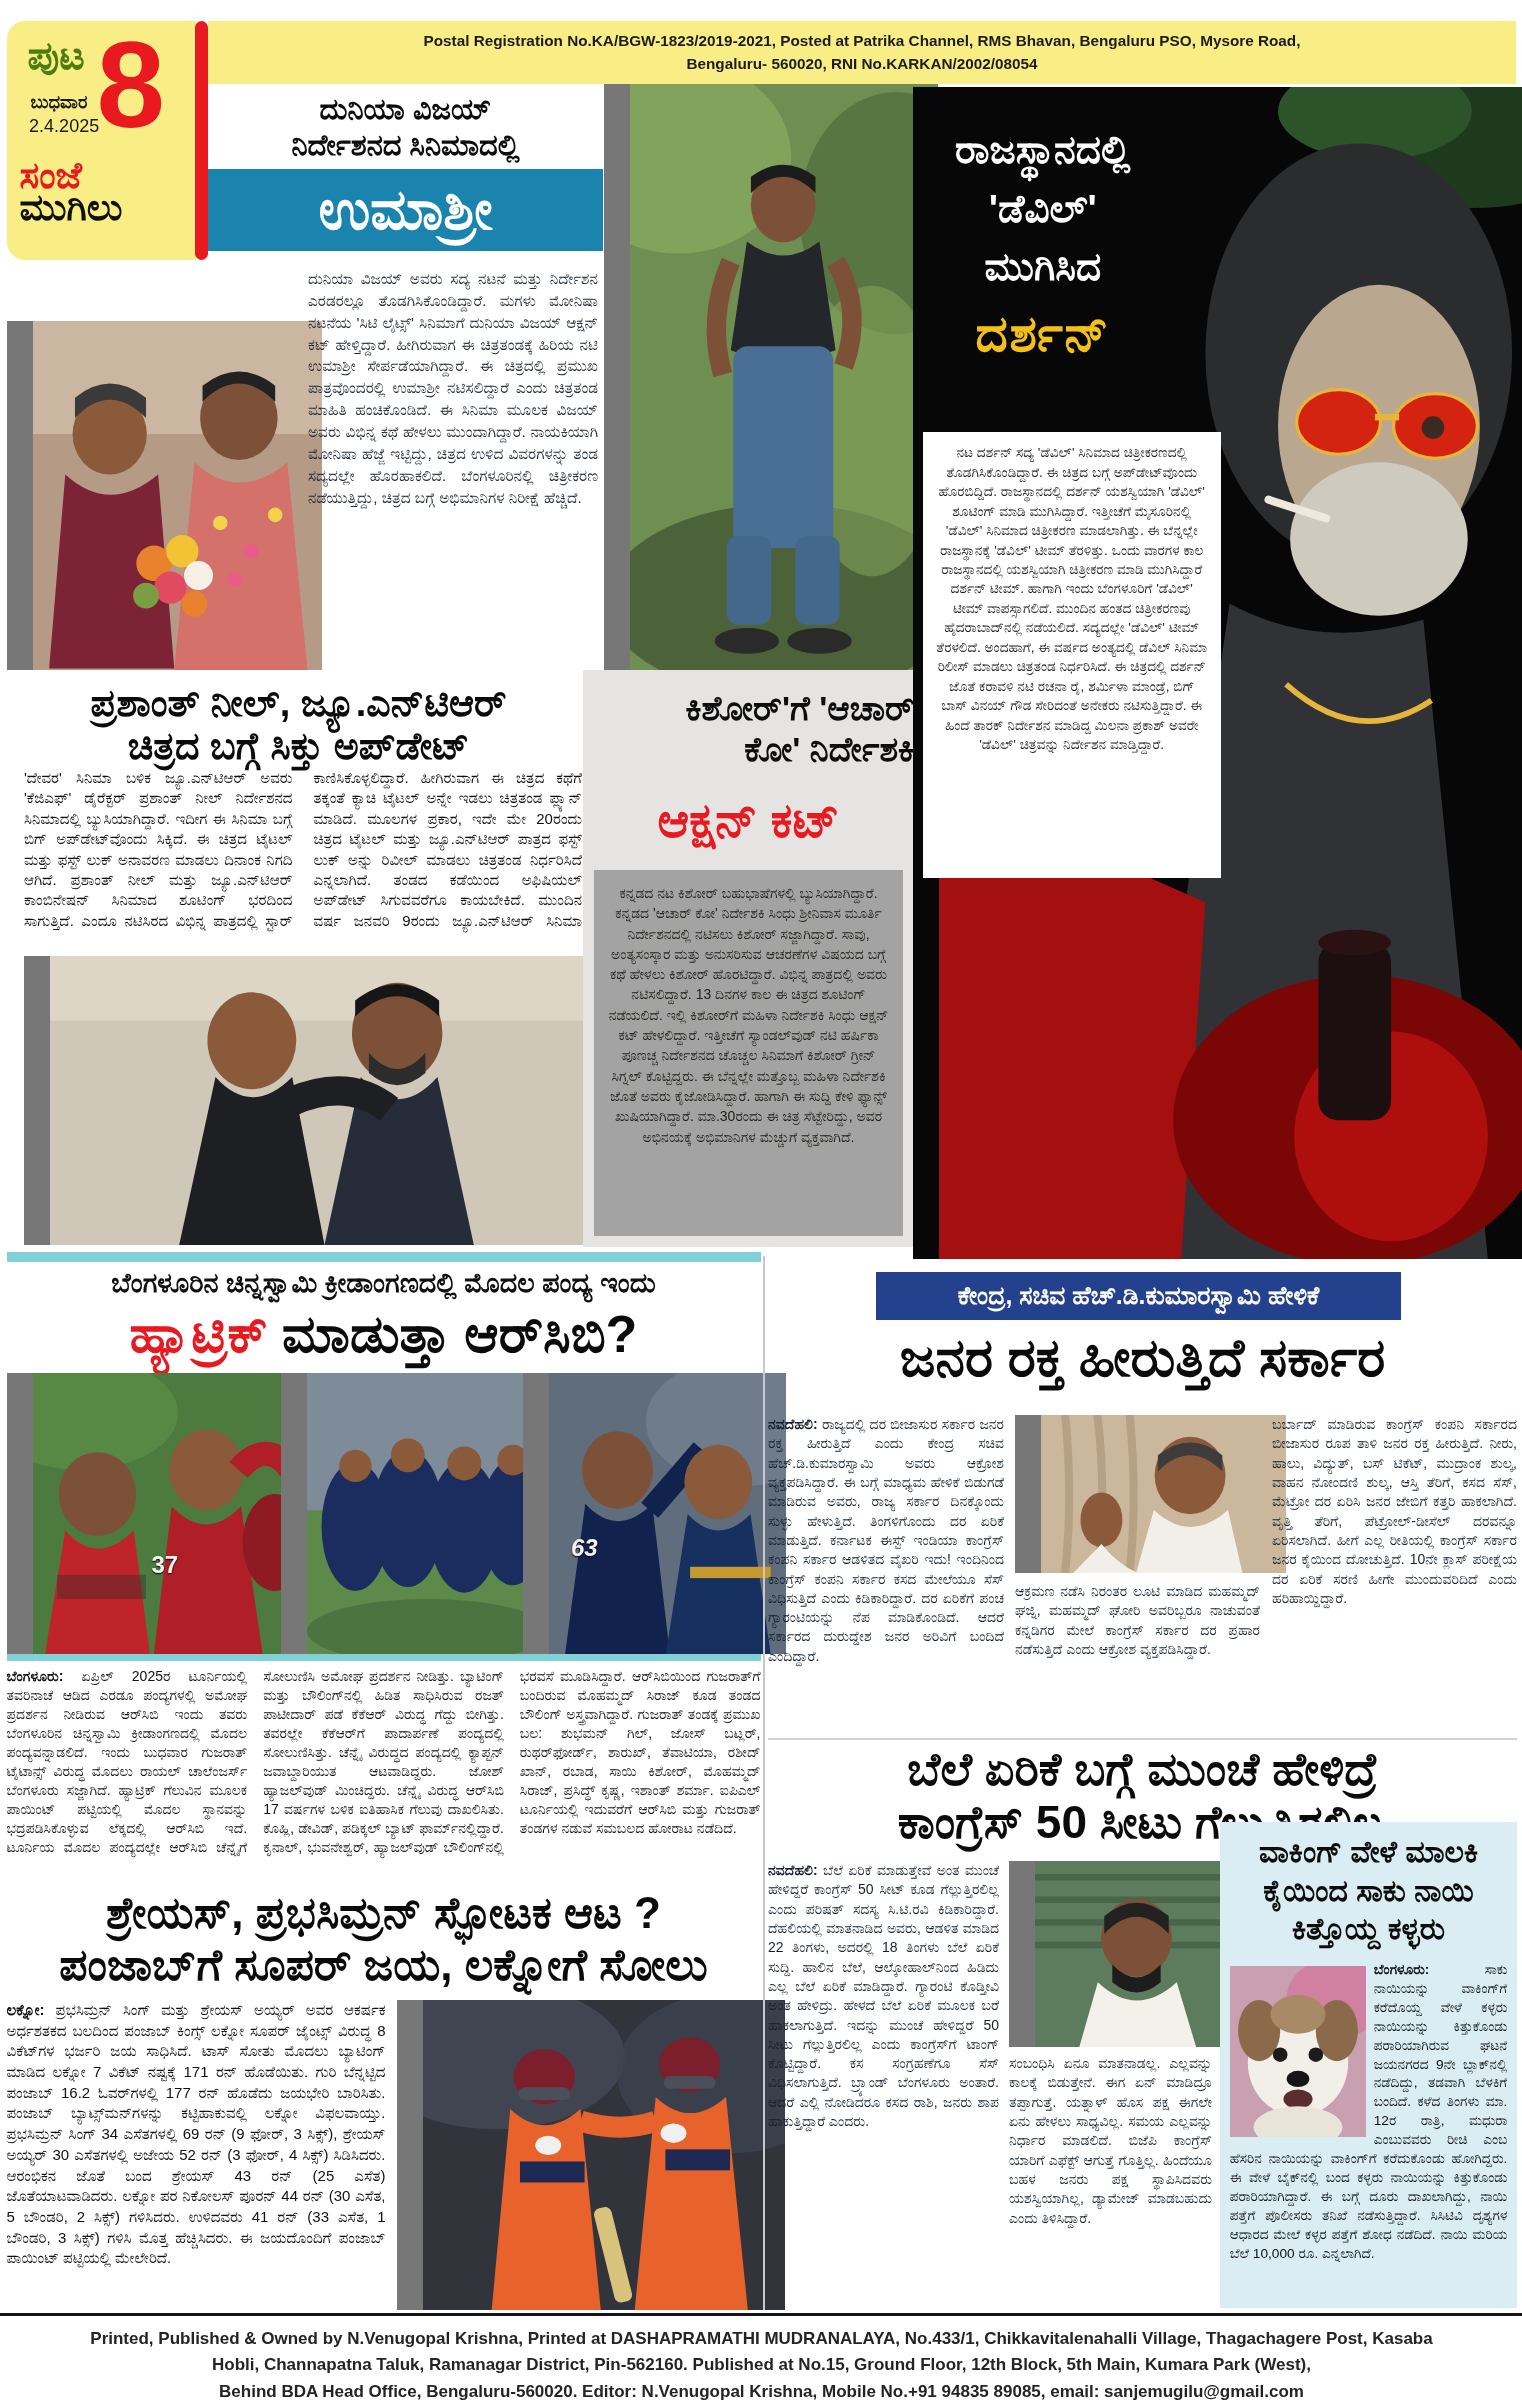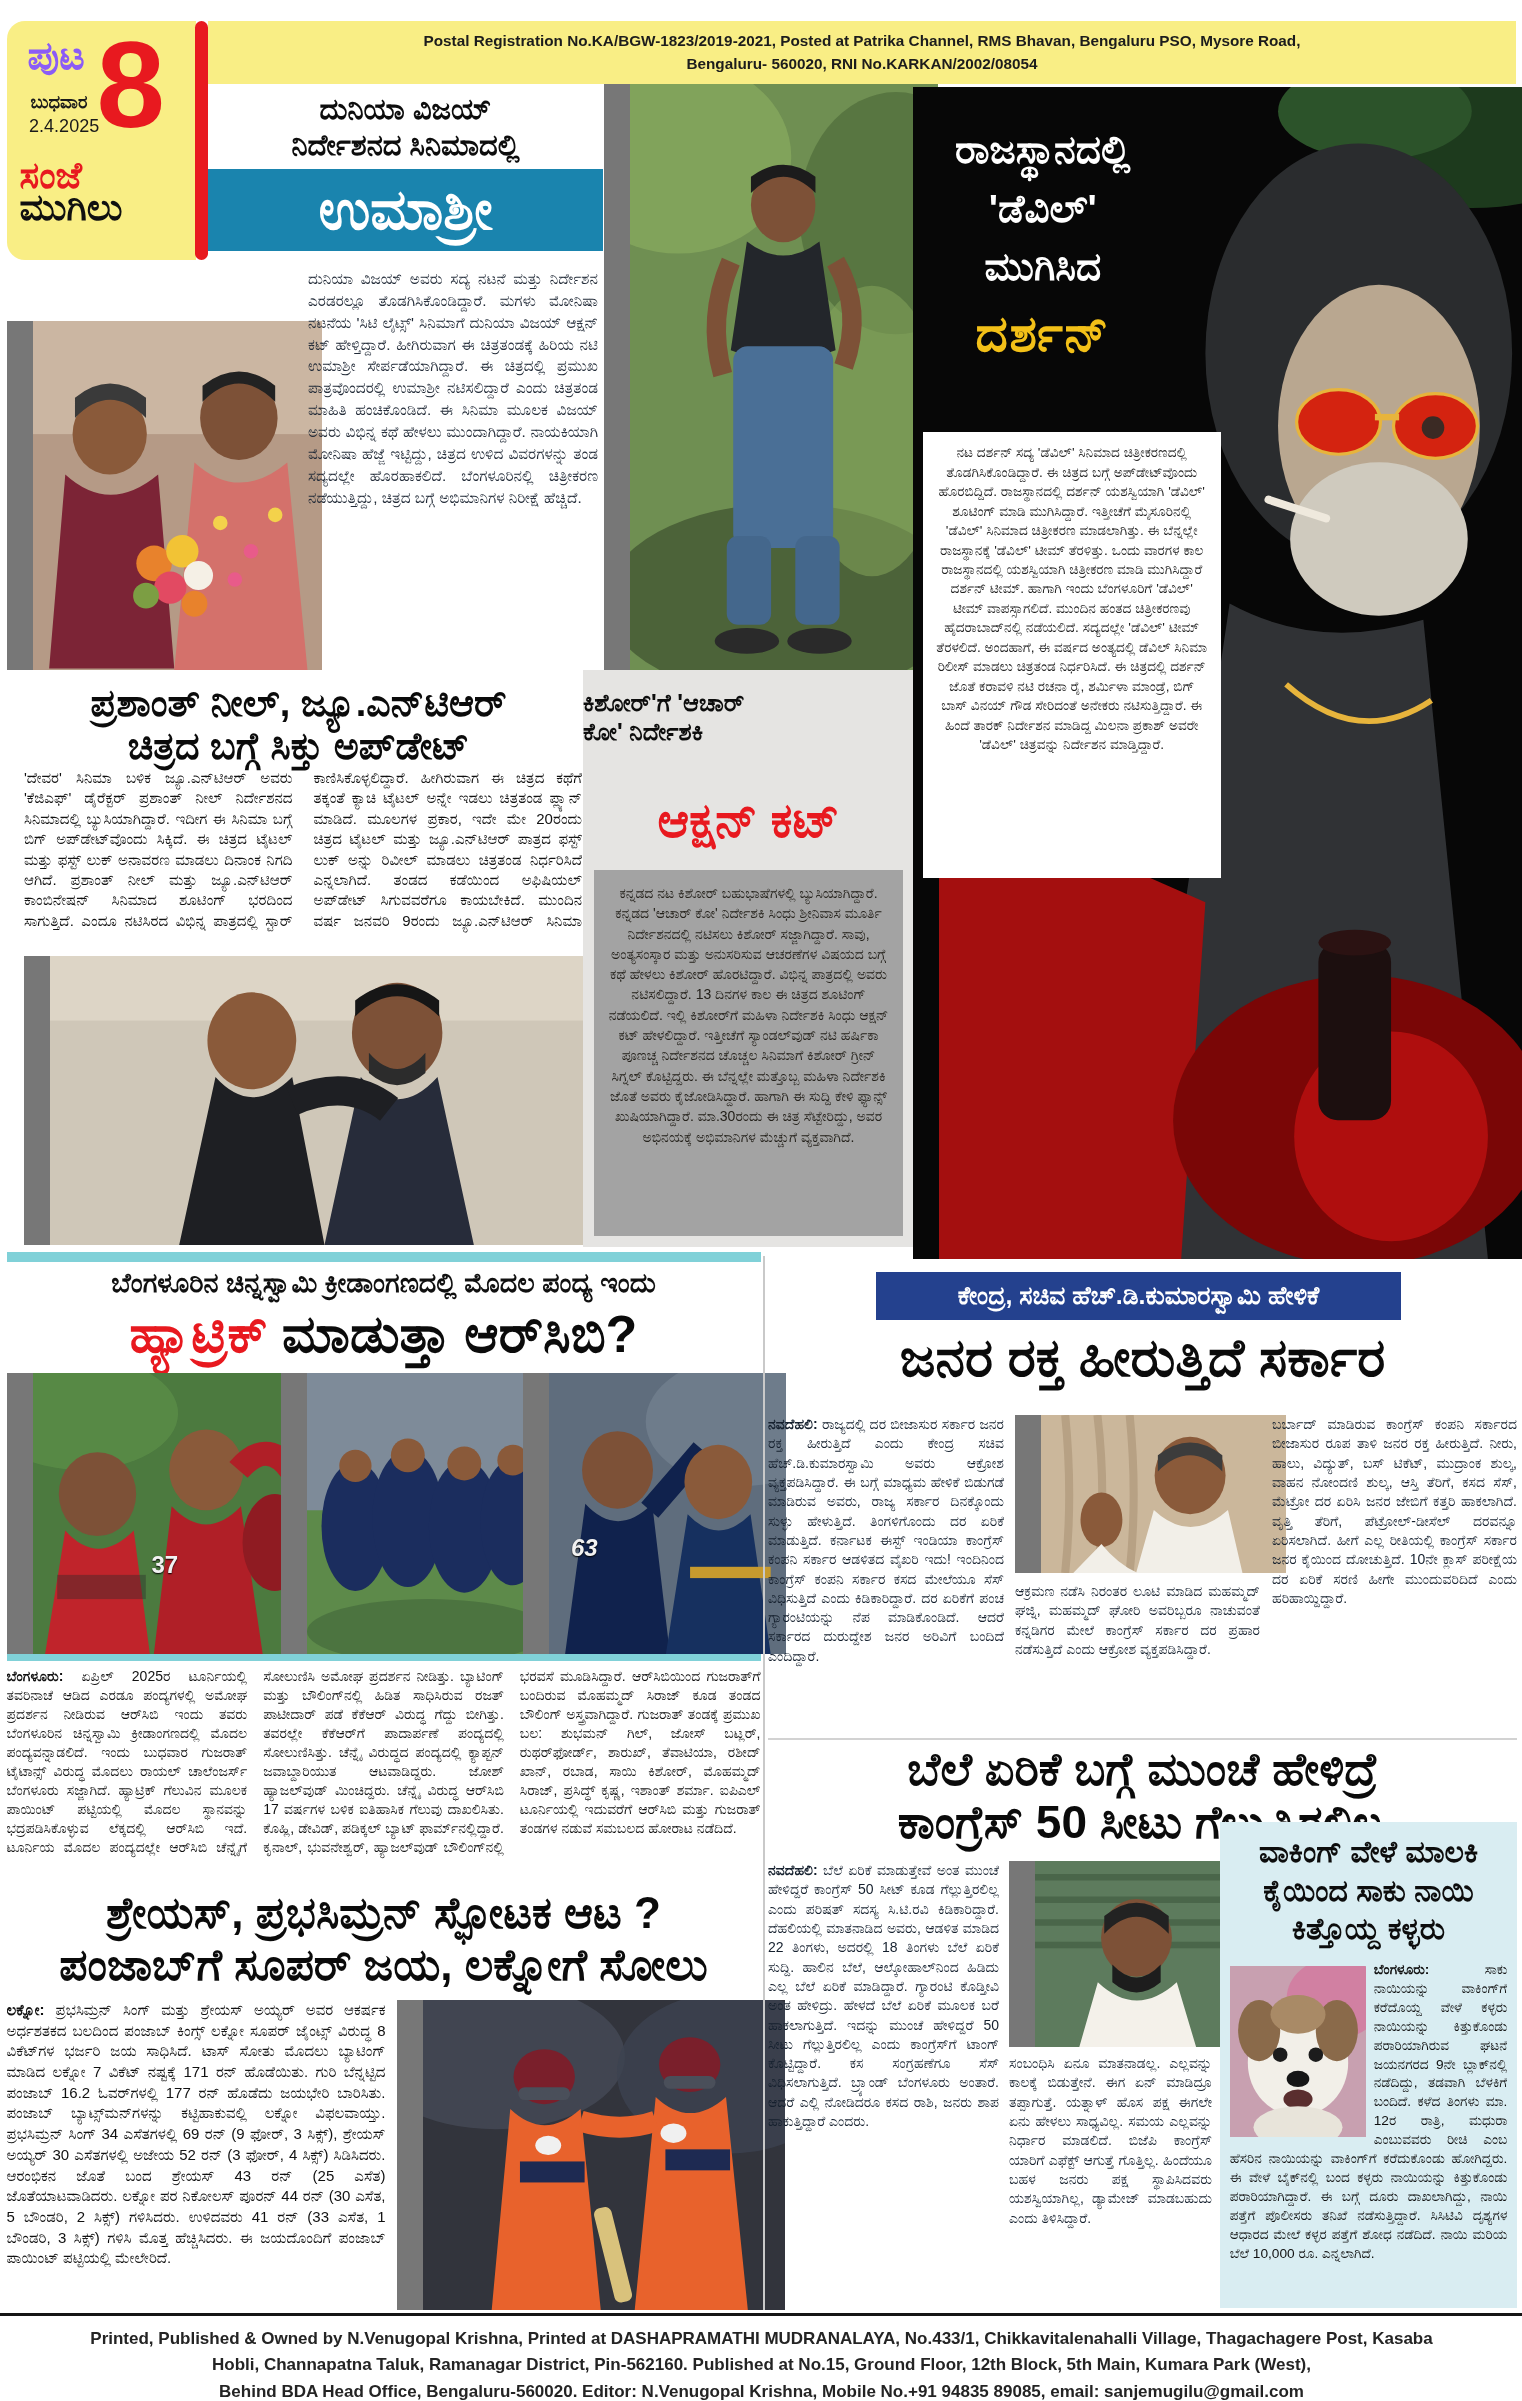--- a/index.html
+++ b/index.html
@@ -3,21 +3,21 @@
 <meta charset="utf-8">
 <style>
   html,body{margin:0;padding:0;background:#9a9a9a;}
   .page{position:relative;width:1523px;height:2401px;background:#ffffff;overflow:hidden;
         font-family:"Liberation Sans",sans-serif;color:#111;}
   .abs{position:absolute;}
   .photo{position:absolute;overflow:hidden;background:#777;padding-left:26px;}
   .photo svg{width:100%;height:100%;display:block;}
   
   .mast-left{left:6.5px;top:21px;width:189px;height:239px;background:#f9ee85;border-radius:18px 0 0 18px;}
-  .m-puta{position:absolute;left:21px;top:13px;font-size:39px;font-weight:bold;color:#8b5cf6;}
+  .m-puta{position:absolute;left:21px;top:13px;font-size:39px;font-weight:bold;color:#4d7c0f;}
   .m-eight{position:absolute;left:90px;top:1.6px;font-size:123px;font-weight:bold;color:#e8191f;line-height:1;}
   .m-day{position:absolute;left:24px;top:71px;font-size:18px;font-weight:bold;color:#1a1a1a;}
   .m-date{position:absolute;left:22.6px;top:95px;font-size:18px;color:#1a1a1a;}
   .m-b1{position:absolute;left:13px;top:134px;font-size:37px;font-weight:bold;color:#e8191f;}
   .m-b2{position:absolute;left:13px;top:166px;font-size:37px;font-weight:bold;color:#101010;}
   .mast-div{left:195px;top:21px;width:13px;height:239px;background:#e8191f;border-radius:8px;}
   .postal{left:208px;top:21px;width:1308px;height:63px;background:#f9ee85;display:flex;flex-direction:column;
           align-items:center;justify-content:center;font-weight:bold;font-size:15.3px;color:#1c1c1c;line-height:1.5;text-align:center;}
   
   .um-kicker{left:208px;top:84px;width:395px;height:86px;background:#fff;border-radius:22.6px 0 0 0;
@@ -26,21 +26,21 @@
   .um-title{left:208px;top:169px;width:395px;height:82px;background:#1a84ae;color:#fff;
             display:flex;align-items:center;justify-content:center;font-size:56px;font-weight:bold;}
   .um-body{left:308px;top:268px;width:290px;height:402px;font-size:15.3px;line-height:1.43;
            text-align:justify;color:#222b38;overflow:hidden;}
   
   .neel-head{left:16px;top:682px;width:565px;text-align:center;font-size:38px;font-weight:bold;line-height:1.12;color:#0b0b0b;}
   .neel-body{left:24px;top:768px;width:558px;height:182px;column-count:2;column-gap:21px;
              font-size:15px;line-height:1.36;text-align:justify;overflow:hidden;}
   
   .kish{left:583px;top:670px;width:331px;height:577px;background:#e5e4e2;}
-  .kish-head{position:absolute;left:0;top:18px;width:100%;text-align:left;font-size:24px;font-weight:bold;line-height:1.22;color:#0d0d0d;}
+  .kish-head{position:absolute;left:0;top:18px;width:100%;text-align:right;font-size:34px;font-weight:bold;line-height:1.22;color:#0d0d0d;}
   .kish-high{position:absolute;left:0;top:123px;width:100%;text-align:center;font-size:48px;font-weight:bold;color:#e8191f;}
   .kish-body{position:absolute;left:11.3px;right:11.3px;top:200px;bottom:11.3px;background:#a3a3a3;
              padding:13px 11.3px;font-size:14px;line-height:1.45;text-align:center;color:#23201a;overflow:hidden;}
   
   .darshan{left:913px;top:87px;width:603px;height:1172px;background:#070707;}
   .dar-head{position:absolute;left:4.8px;top:34px;width:250px;text-align:center;color:#fff;
             font-size:39px;font-weight:bold;line-height:1.5;}
   .dar-high{font-size:50px;color:#f3c018;letter-spacing:1.6px;}
   .dar-body{position:absolute;left:9.7px;top:345px;width:274px;height:423px;background:#fff;
             padding:11.3px 12px;font-size:13.7px;line-height:1.42;text-align:center;color:#222;overflow:hidden;}

